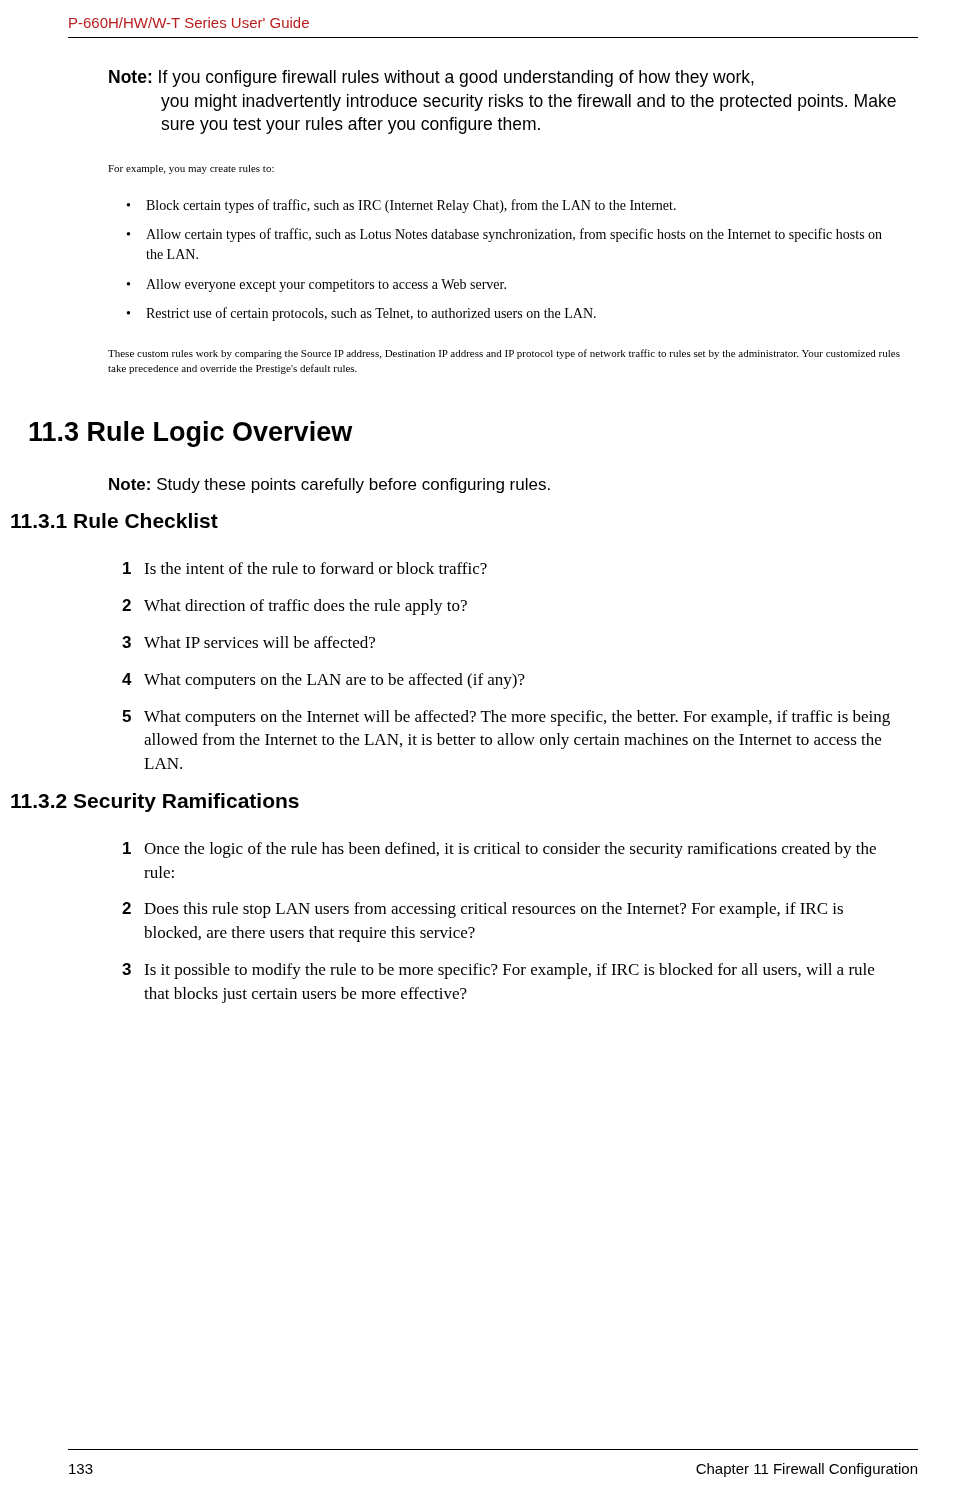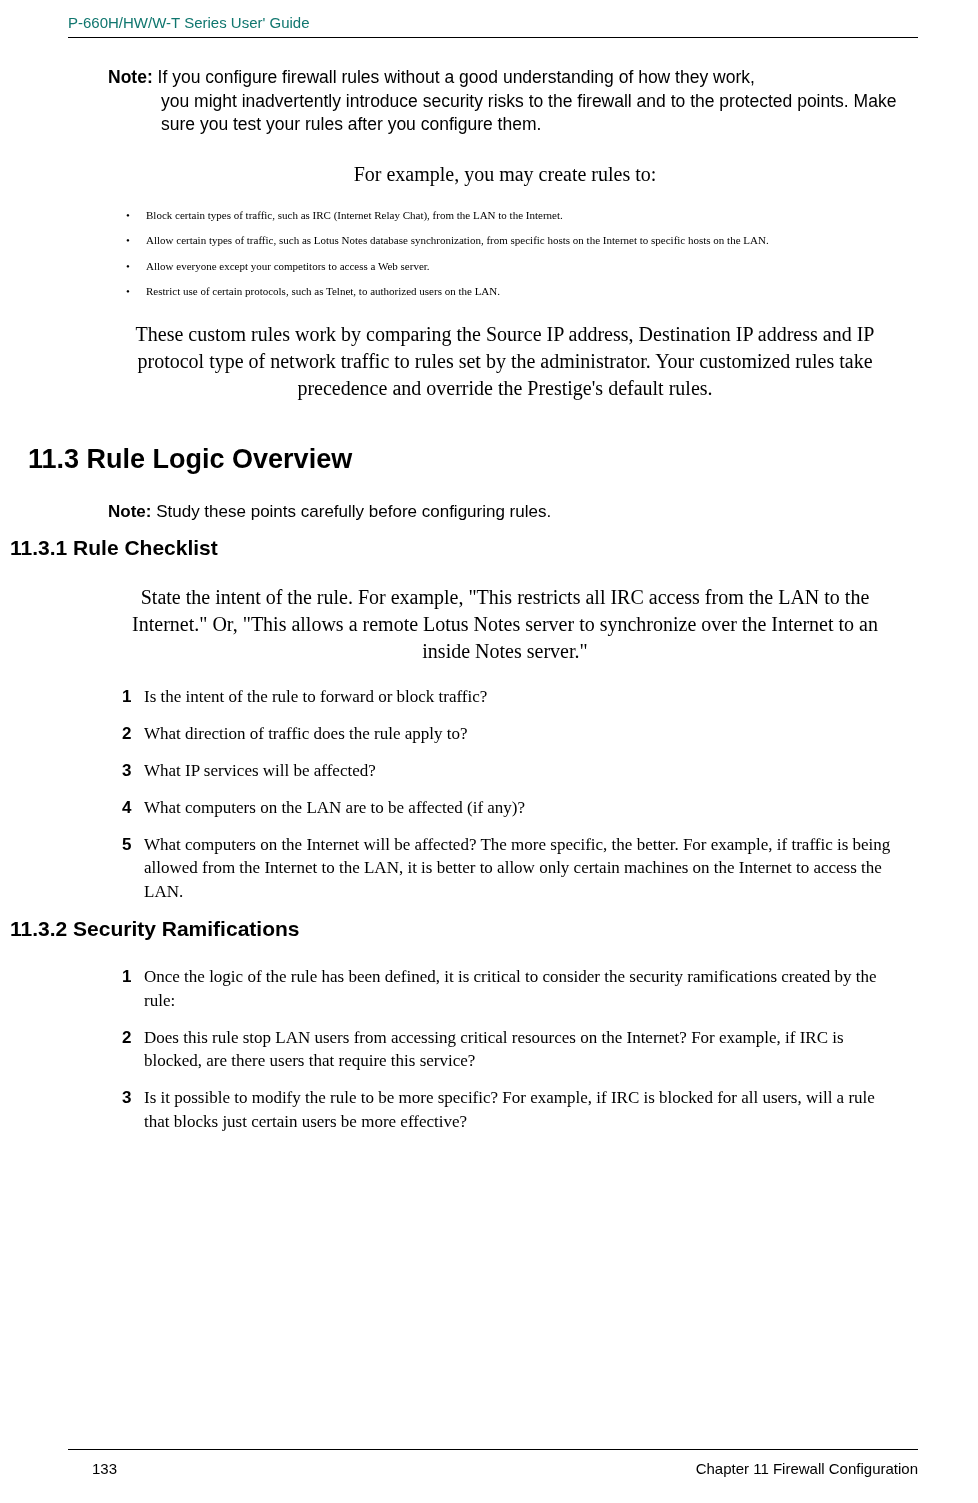--- a/index.html
+++ b/index.html
@@ -13,21 +13,21 @@
       background: #ffffff;
       font-family: Georgia, 'Times New Roman', serif;
       color: #000000;
       position: relative;
       padding: 0;
     }
     .header {
       padding: 14px 0 6px 68px;
       font-family: Arial, Helvetica, sans-serif;
       font-size: 15px;
-      color: #0f766e;
+      color: #b91c1c;
     }
     .header-line {
       border-top: 1.5px solid #000;
       margin: 0 60px 0 68px;
     }
     .content {
       padding: 28px 76px 0 108px;
     }
     .note-block {
       font-family: Arial, Helvetica, sans-serif;
@@ -36,32 +36,31 @@
       margin-bottom: 24px;
     }
     .note-label {
       font-weight: bold;
     }
     .note-indent {
       padding-left: 53px;
       display: block;
     }
     .body-para {
-      font-size: 20px;
+      font-size: 11px;
       line-height: 1.35;
       margin-bottom: 20px;
-      text-align: center;
     }
     .bullet-list {
       list-style: none;
       padding-left: 18px;
       margin-bottom: 22px;
     }
     .bullet-list li {
-      font-size: 11px;
+      font-size: 14px;
       line-height: 1.4;
       margin-bottom: 10px;
       position: relative;
       padding-left: 20px;
     }
     .bullet-list li::before {
       content: "•";
       position: absolute;
       left: 0;
       top: 0;
@@ -109,21 +108,20 @@
     }
     .footer-line {
       border-top: 1.5px solid #000;
       margin-bottom: 10px;
     }
     .footer-row {
       display: flex;
       justify-content: space-between;
       font-family: Arial, Helvetica, sans-serif;
       font-size: 15px;
-      margin-left: 24px;
     }
     .note-block2 {
       font-family: Arial, Helvetica, sans-serif;
       font-size: 17px;
       line-height: 1.35;
       margin-bottom: 12px;
     }
   </style>
 </head>
 <body>
@@ -152,21 +150,20 @@
   <p class="body-para">These custom rules work by comparing the Source IP address, Destination IP address and IP protocol type of network traffic to rules set by the administrator. Your customized rules take precedence and override the Prestige's default rules.</p>
 
   <h2 class="h2">11.3  Rule Logic Overview</h2>
 
   <div class="note-block2">
     <span class="note-label">Note:</span><span> Study these points carefully before configuring rules.</span>
   </div>
 
   <h3 class="h3">11.3.1  Rule Checklist</h3>
 
-  <p class="body-para">State the intent of the rule. For example, "This restricts all IRC access from the LAN to the Internet." Or, "This allows a remote Lotus Notes server to synchronize over the Internet to an inside Notes server."</p>
 
   <ol class="num-list">
     <li><span class="num">1</span><span>Is the intent of the rule to forward or block traffic?</span></li>
     <li><span class="num">2</span><span>What direction of traffic does the rule apply to?</span></li>
     <li><span class="num">3</span><span>What IP services will be affected?</span></li>
     <li><span class="num">4</span><span>What computers on the LAN are to be affected (if any)?</span></li>
     <li><span class="num">5</span><span>What computers on the Internet will be affected? The more specific, the better. For example, if traffic is being allowed from the Internet to the LAN, it is better to allow only certain machines on the Internet to access the LAN.</span></li>
   </ol>
 
   <h3 class="h3">11.3.2  Security Ramifications</h3>

